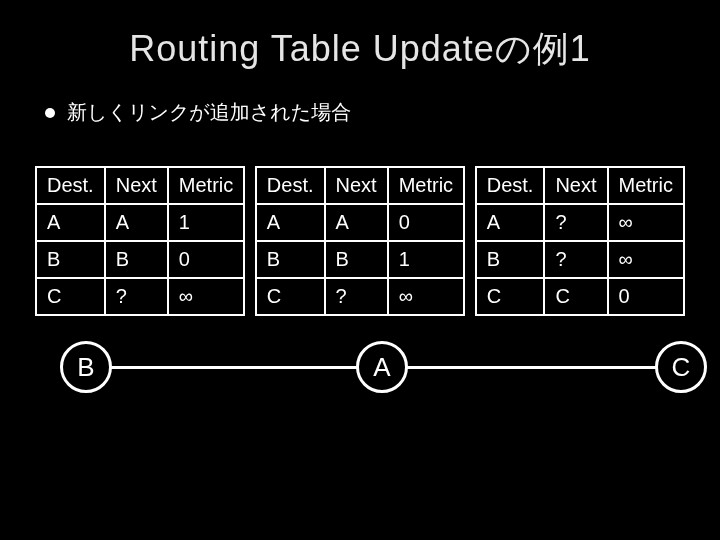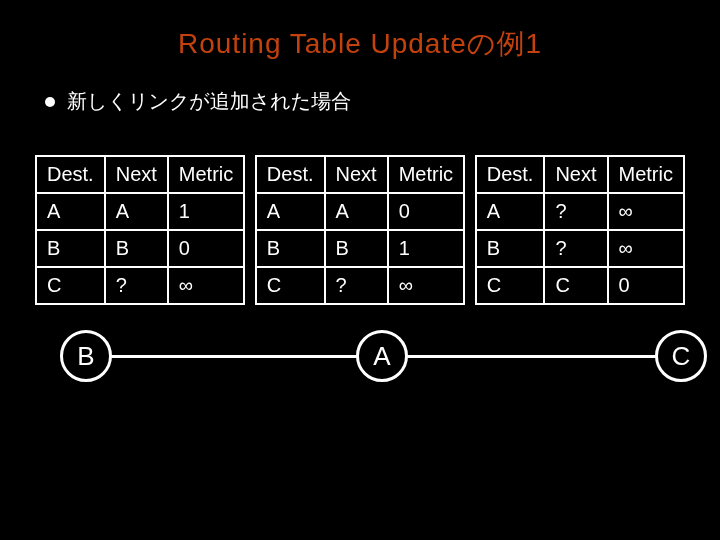--- a/index.html
+++ b/index.html
@@ -13,22 +13,22 @@
     overflow: hidden;
   }
   .slide {
     width: 720px;
     height: 540px;
     position: relative;
     box-sizing: border-box;
     padding: 20px 30px;
   }
   .title {
-    color: #c2410c;
-    font-size: 28px;
+    color: #e5e5e5;
+    font-size: 36px;
     font-weight: normal;
     text-align: center;
     margin: 5px 0 25px 0;
     letter-spacing: 1px;
   }
   .bullet-row {
     display: flex;
     align-items: center;
     margin-left: 15px;
     margin-bottom: 40px;

